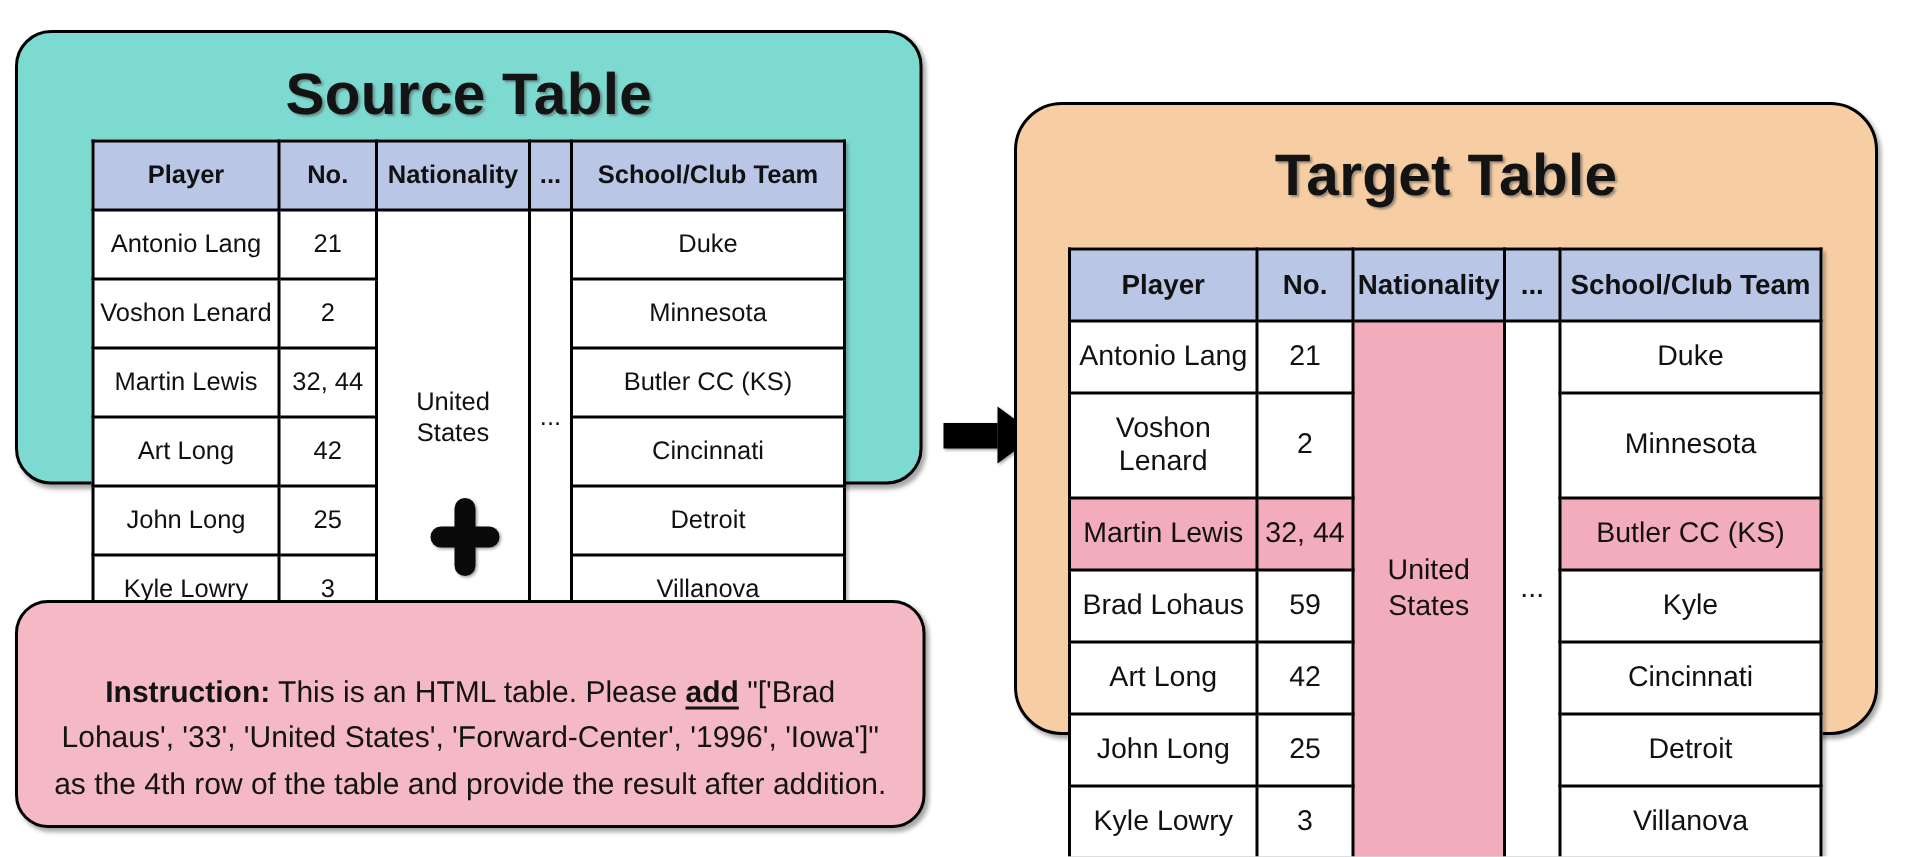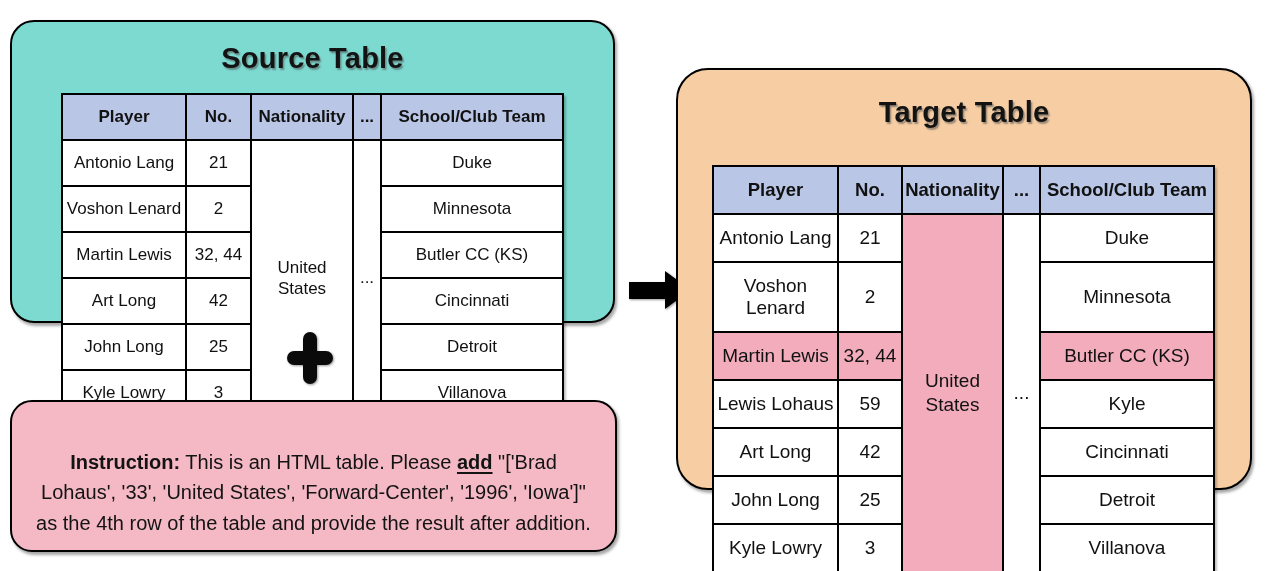--- a/index.html
+++ b/index.html
@@ -15,21 +15,21 @@
   *{box-sizing:border-box;margin:0;padding:0;}
   html,body{background:#ffffff;}
   body{font-family:"Liberation Sans",sans-serif;color:var(--text-color);}
   .canvas{position:relative;width:1279px;height:571px;background:#ffffff;overflow:hidden;}
 
   .panel{position:absolute;border:2.5px solid var(--border-color);box-shadow:2px 2.5px 3px rgba(0,0,0,0.35);}
   .panel.source{left:10px;top:20px;width:605px;height:303px;background:var(--source-box-bg);border-radius:24px;}
   .panel.target{left:676px;top:68px;width:576px;height:422px;background:var(--target-box-bg);border-radius:32px;}
   .panel.instruction{left:10px;top:400px;width:607px;height:152px;background:var(--instruction-box-bg);border-radius:22px;}
 
-  .panel-title{position:absolute;left:0;right:0;text-align:center;font-size:29px;font-weight:bold;color:#131313;
+  .panel-title{position:absolute;left:0;right:0;text-align:center;font-size:39px;font-weight:bold;color:#131313;
     text-shadow:1.5px 1.5px 1.5px rgba(80,80,80,0.55);letter-spacing:0.2px;}
   .source .panel-title{top:20px;}
   .target .panel-title{top:26px;}
 
   table.dtable{position:absolute;border-collapse:collapse;table-layout:fixed;background:var(--cell-bg);
     box-shadow:2px 2.5px 2px rgba(0,0,0,0.25);}
   .source-table{left:49px;top:71px;font-size:17px;}
   .target-table{left:34px;top:95px;font-size:19px;}
   .dtable th,.dtable td{border:2px solid var(--border-color);text-align:center;vertical-align:middle;padding:12px 2px;}
   .dtable th{background:var(--header-cell-bg);font-weight:bold;white-space:nowrap;}
@@ -161,21 +161,21 @@
             <td>Voshon Lenard</td>
             <td>2</td>
             <td>Minnesota</td>
           </tr>
           <tr>
             <td class="hl">Martin Lewis</td>
             <td class="hl">32, 44</td>
             <td class="hl">Butler CC (KS)</td>
           </tr>
           <tr>
-            <td>Lewis Lohaus</td>
+            <td>Brad Lohaus</td>
             <td>59</td>
             <td>Kyle</td>
           </tr>
           <tr>
             <td>Art Long</td>
             <td>42</td>
             <td>Cincinnati</td>
           </tr>
           <tr>
             <td>John Long</td>

